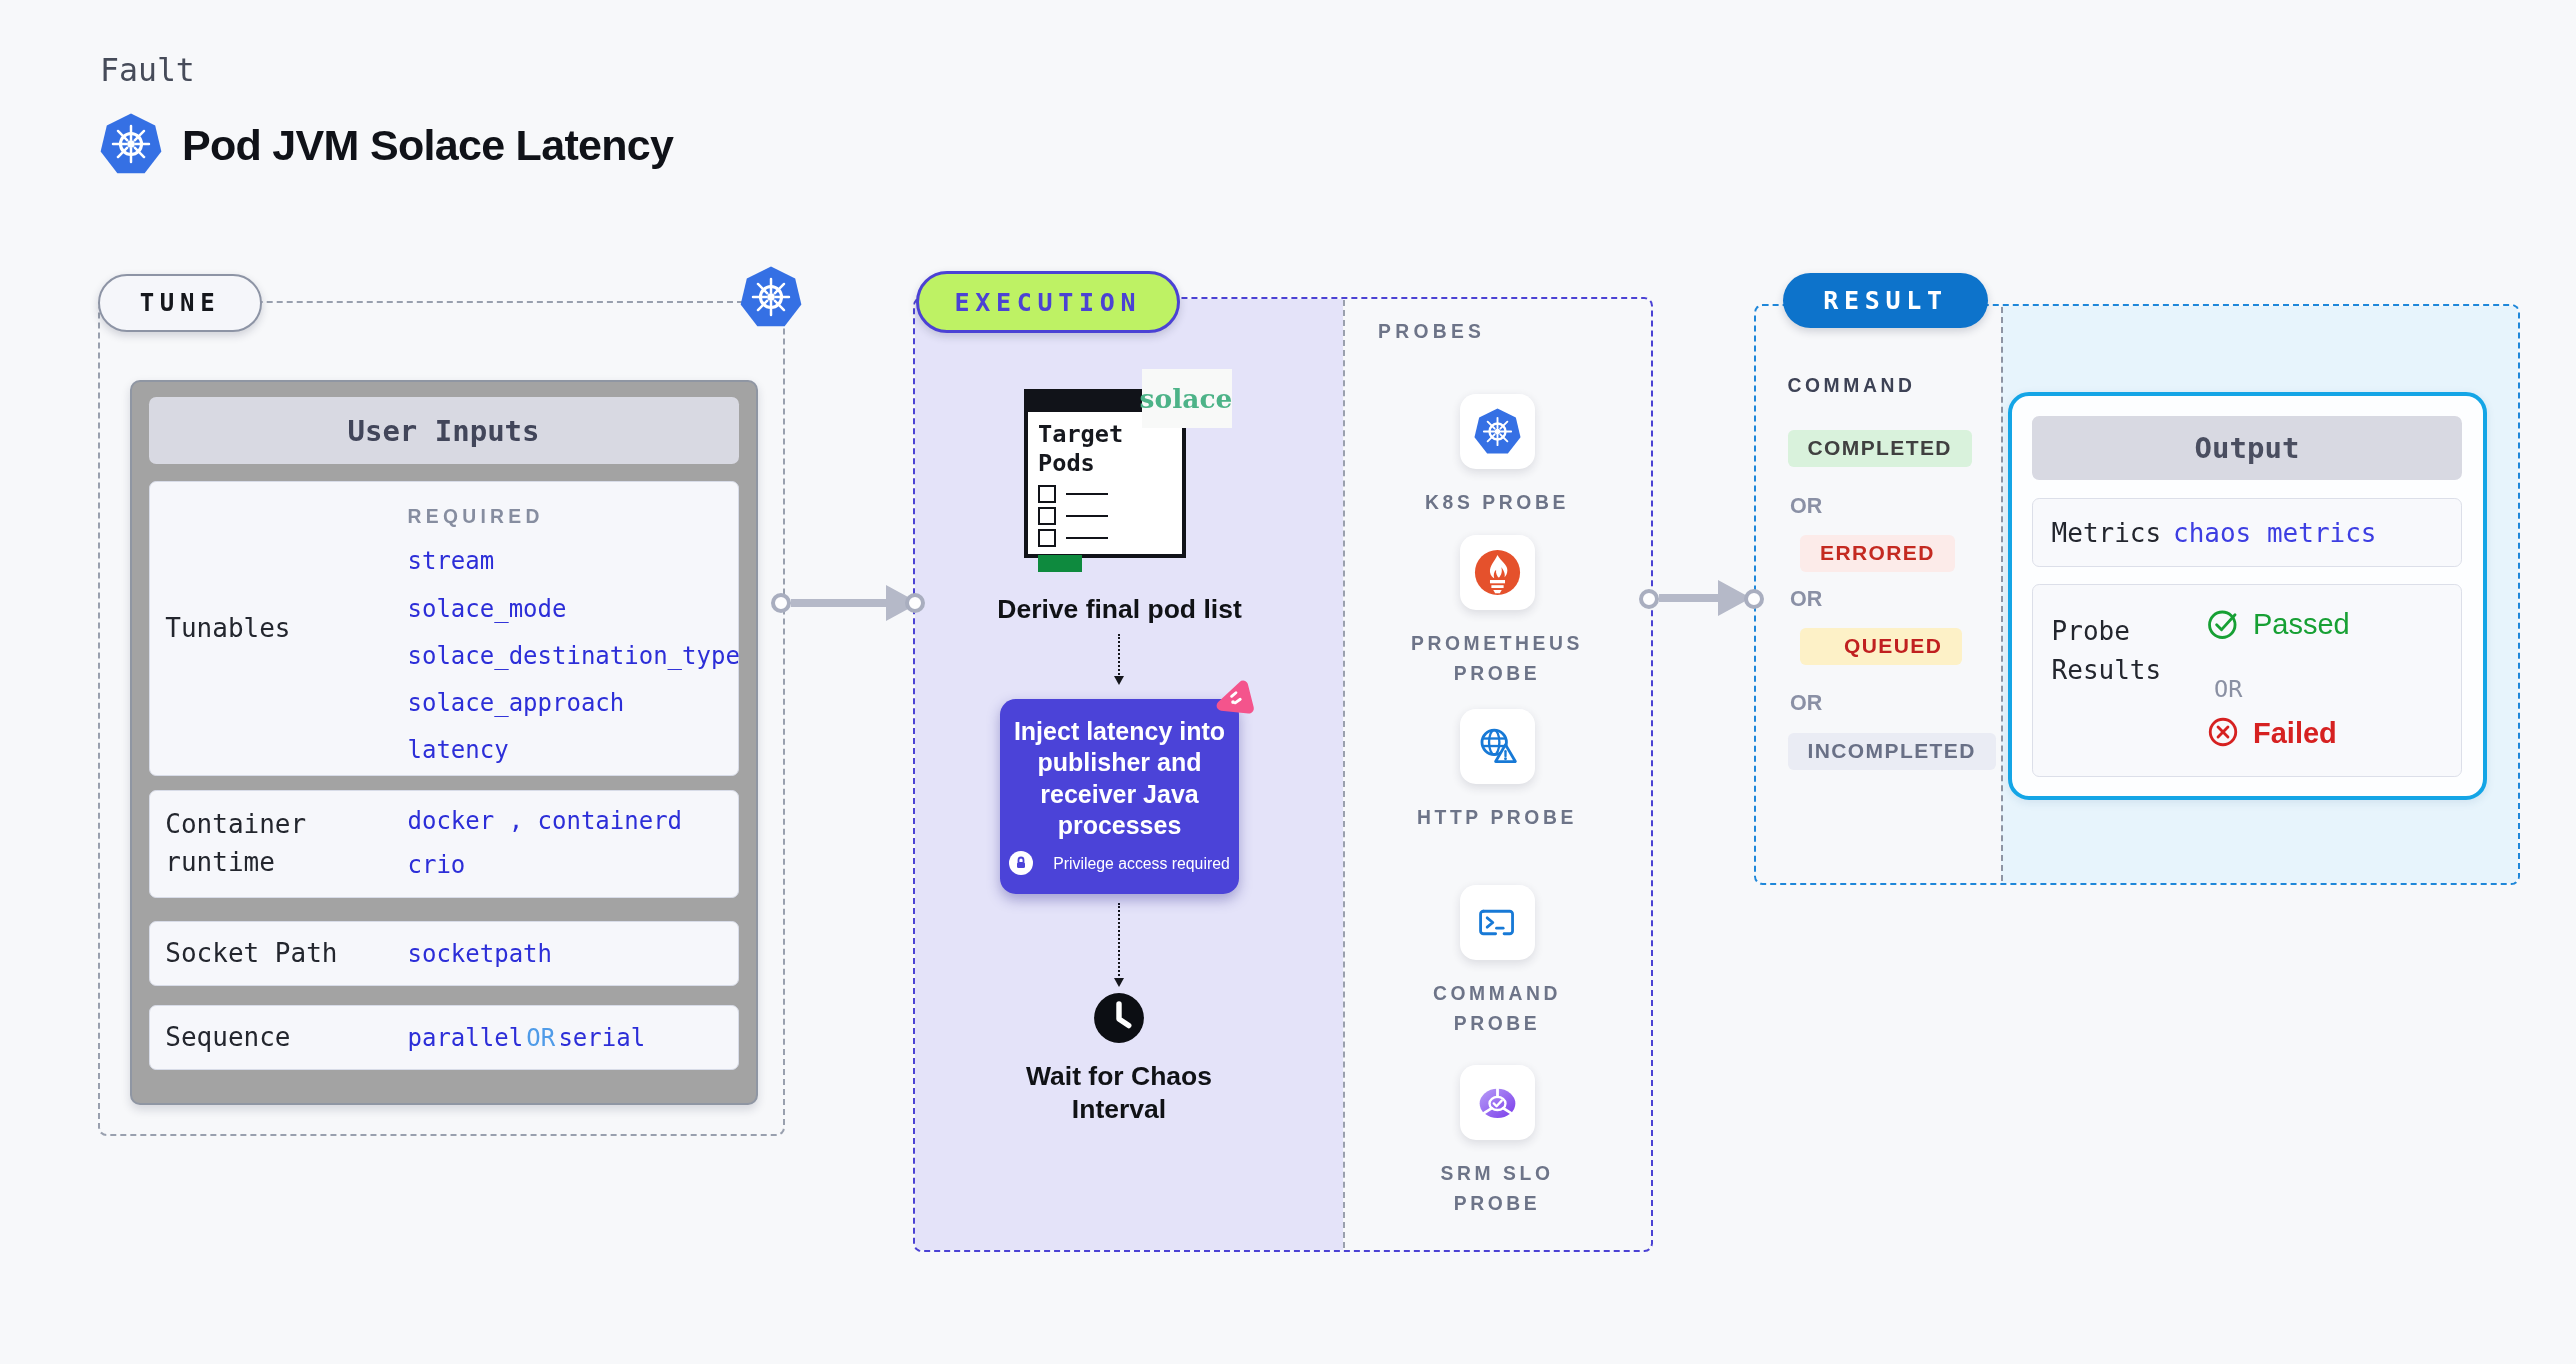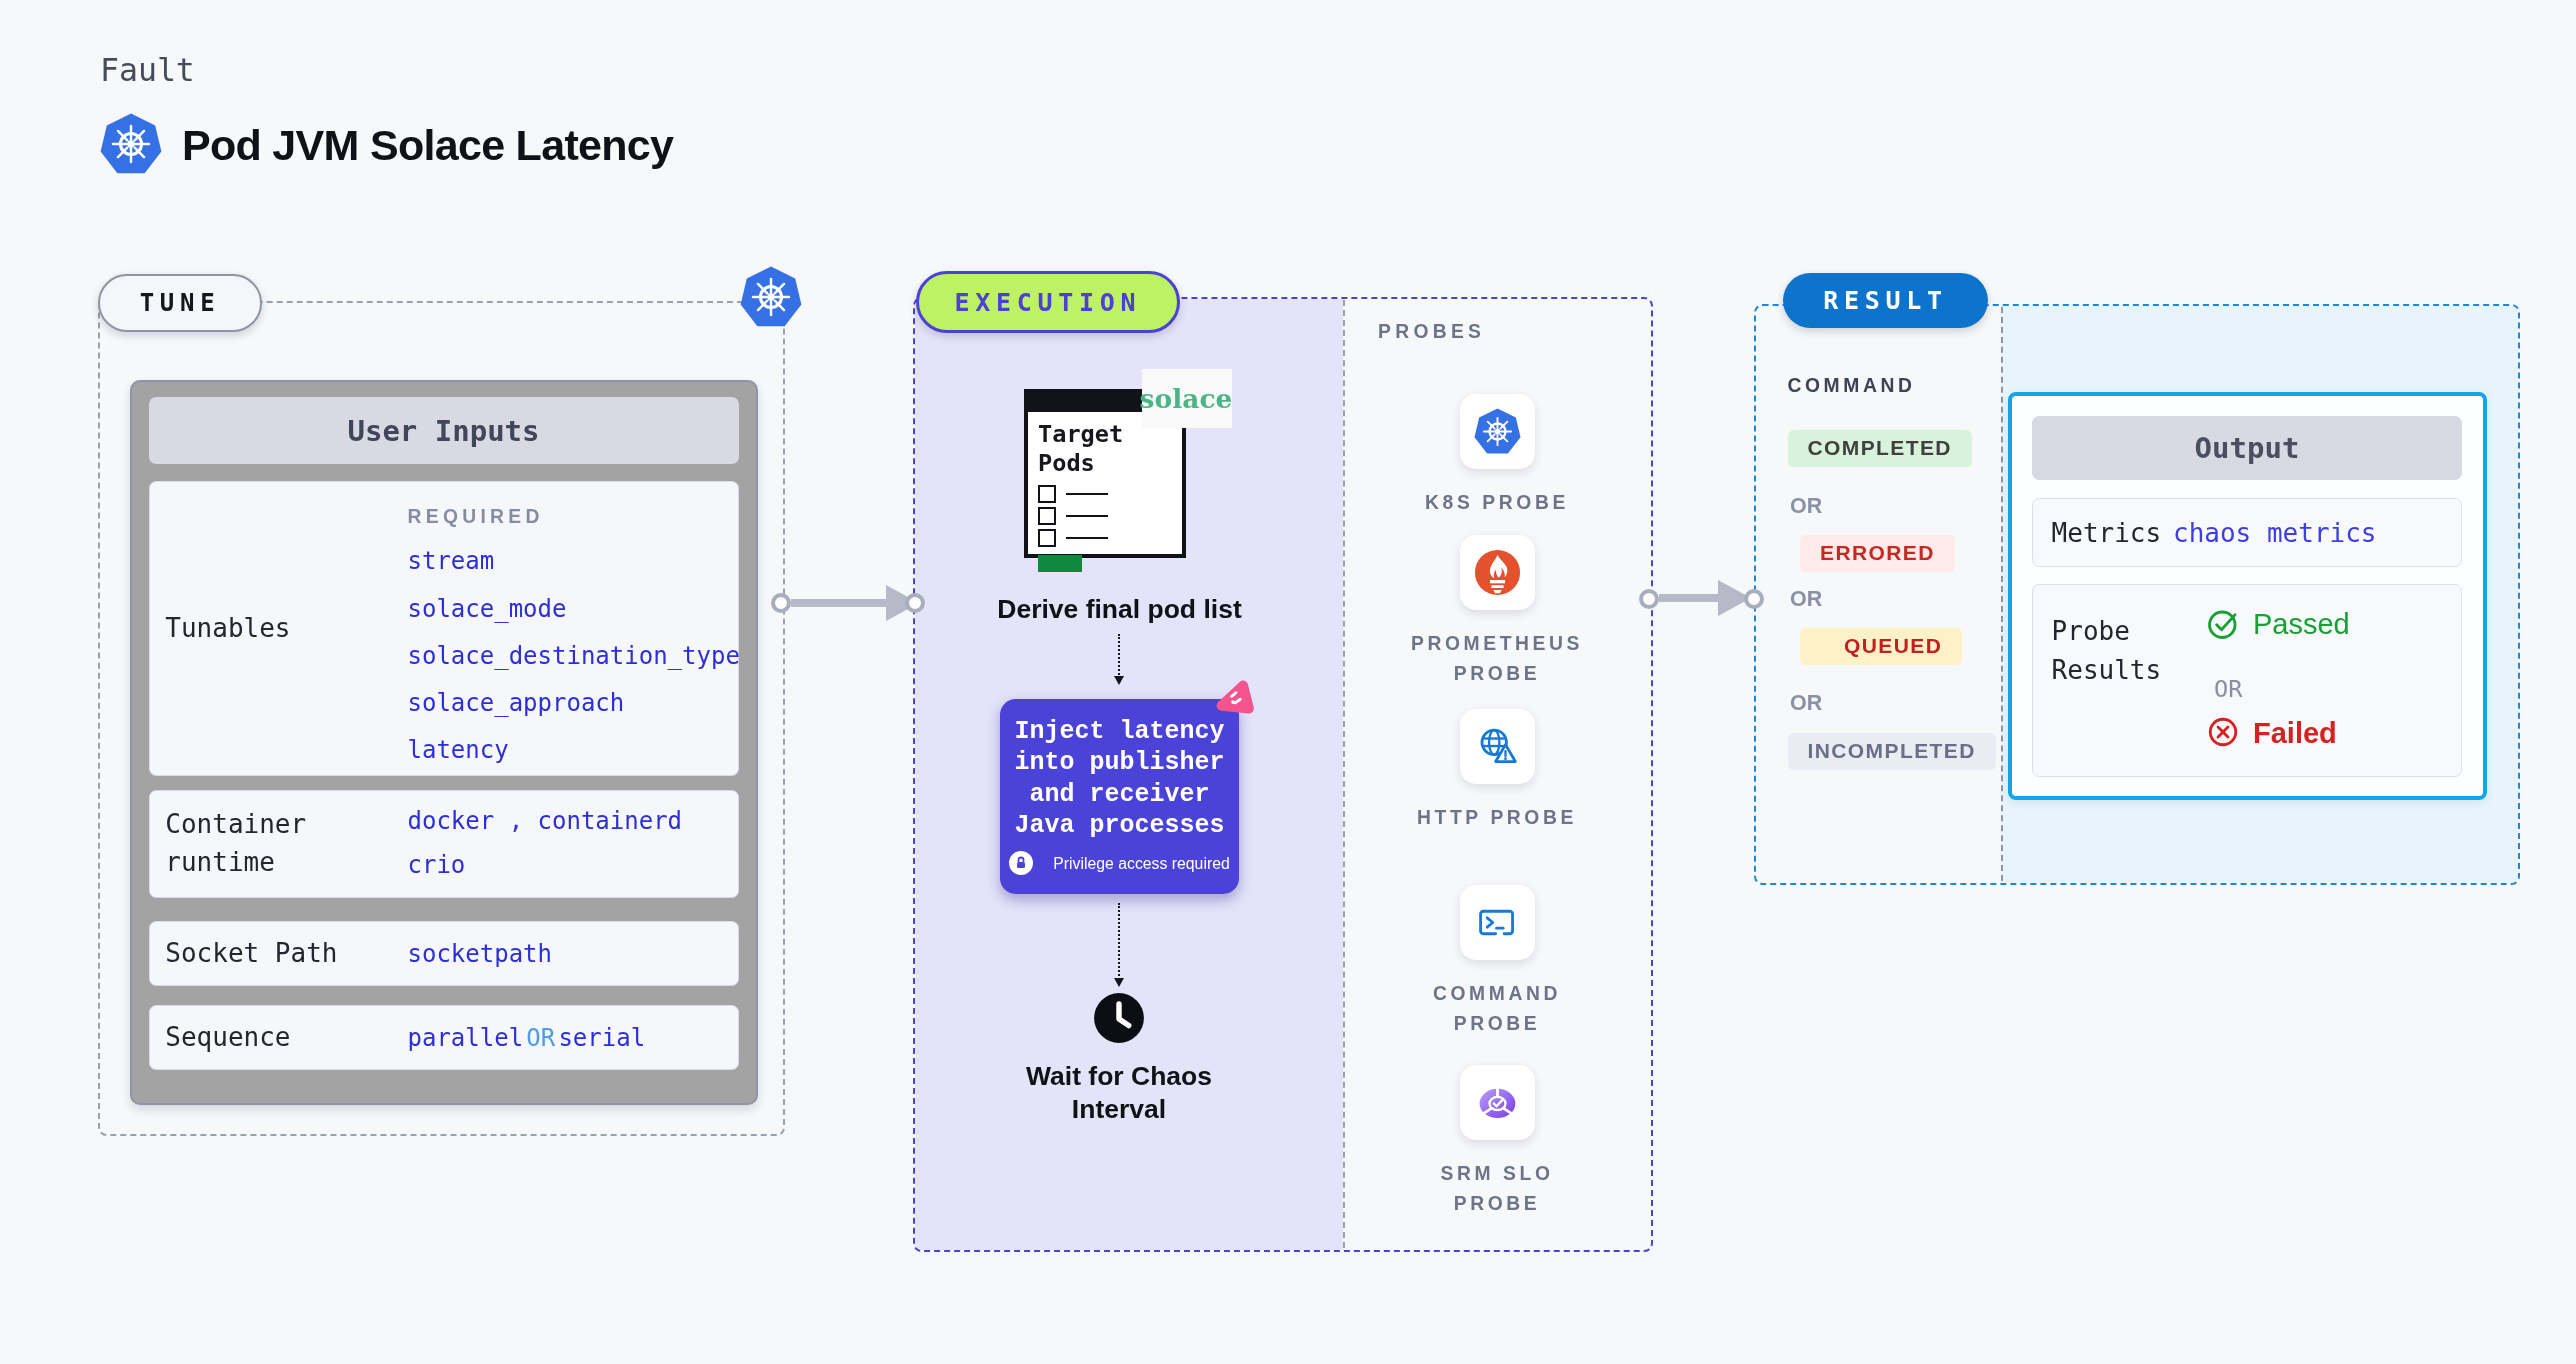--- a/index.html
+++ b/index.html
@@ -47,21 +47,21 @@
   .chk-box{width:13.6px;height:13.6px;border:2.1px solid #111319;}
   .chk-line{width:42px;height:2.1px;background:#111319;}
   .green-bar{width:44px;height:17px;background:#0e8a3e;margin:8.6px 0 0 10px;}
   .solace-box{position:absolute;left:227px;top:70px;width:90px;height:59px;background:#f8f9f8;display:flex;align-items:center;justify-content:center;z-index:3;}
   .solace-text{font-family:"DejaVu Serif",serif;font-weight:700;font-size:26.5px;color:#4db388;}
   .solace-dot{display:inline-block;width:10.7px;height:10.7px;border-radius:50%;background:#4db388;margin-left:2.1px;}
   .flow-label{position:absolute;text-align:center;font-weight:700;color:#101216;font-size:26.5px;line-height:1.25;}
   .dotted-arrow{position:absolute;width:0;border-left:2.9px dotted #14161c;}
   .dotted-arrow .dhead{position:absolute;left:-6.4px;bottom:-7.2px;width:0;height:0;border-top:9.3px solid #14161c;border-left:5px solid transparent;border-right:5px solid transparent;}
   .inject-box{position:absolute;left:85px;top:400px;width:239px;height:195px;background:#4b43d8;border-radius:15.8px;box-shadow:0 5.7px 13px rgba(40,35,140,.35);display:flex;flex-direction:column;align-items:center;justify-content:center;z-index:2;}
-  .inject-text{color:#fff;font-weight:700;font-size:25px;line-height:1.25;text-align:center;width:215px;font-family:Liberation Mono, monospace;}
+  .inject-text{color:#fff;font-weight:700;font-size:25px;line-height:1.25;text-align:center;width:215px;}
   .priv-row{display:flex;align-items:center;gap:20px;margin-top:10px;}
   .priv-text{color:#fff;font-size:15.8px;font-weight:500;}
   .litmus-icon{position:absolute;left:298px;top:378px;width:43px;height:43px;z-index:4;}
   .clock-wrap{position:absolute;left:178px;top:693px;width:52px;height:52px;}
 
   
   .probes-col{position:absolute;left:428px;top:0;width:307px;height:100%;}
   .probes-title{position:absolute;left:35px;top:21.5px;font-size:19.3px;font-weight:700;letter-spacing:4.3px;color:#6d7488;}
   .probe-item{position:absolute;left:61px;width:186px;display:flex;flex-direction:column;align-items:center;}
   .probe-card{width:75px;height:75px;background:#ffffff;border-radius:15.8px;box-shadow:0 3.6px 10px rgba(30,35,60,.12);display:flex;align-items:center;justify-content:center;}
@@ -71,21 +71,21 @@
   .result-outer{left:1754px;top:304px;width:762px;height:577px;border:2.1px dashed #1f87d9;border-radius:8.6px;}
   .result-blue{position:absolute;left:245px;top:0;width:517px;height:100%;background:#e7f4fc;border-radius:0 7.2px 7.2px 0;}
   .result-sep{position:absolute;left:245px;top:1.4px;height:calc(100% - 2.9px);border-left:2.1px dashed #8e95a4;}
   .status-title{position:absolute;left:31.5px;top:69px;font-size:19.3px;font-weight:700;letter-spacing:3.6px;color:#3d4255;}
   .badge{position:absolute;left:31.5px;display:inline-flex;align-items:center;padding:6.4px 20px;border-radius:5.7px;font-size:21px;font-weight:700;letter-spacing:1.4px;}
   .b-completed{background:#d9f2dc;color:#404040;}
   .b-errored{background:#fcebe9;color:#c42a21;}
   .b-queued{background:#fdf1c7;color:#c02020;}
   .b-incompleted{background:#eaecf4;color:#697086;}
   .or-status{position:absolute;left:34px;font-size:21.5px;font-weight:700;color:#8a90a5;}
-  .output-box{position:absolute;left:252px;top:86px;width:479px;height:408px;background:#fdfeff;border:4.3px solid #14a5e6;border-radius:8px;box-sizing:border-box;box-shadow:0 2.9px 8.6px rgba(30,90,140,.10);}
+  .output-box{position:absolute;left:252px;top:86px;width:479px;height:408px;background:#fdfeff;border:4.3px solid #14a5e6;border-radius:21px;box-sizing:border-box;box-shadow:0 2.9px 8.6px rgba(30,90,140,.10);}
   .out-header{position:absolute;left:20px;top:20px;width:430px;height:64px;background:#d8d9e2;border-radius:7.2px;display:flex;align-items:center;justify-content:center;font-family:"DejaVu Sans Mono",monospace;font-size:29px;font-weight:700;color:#4a4e60;}
   .out-row{position:absolute;left:20px;width:430px;background:#f8f9fc;border:1.4px solid #dcdfe9;border-radius:7.2px;box-sizing:border-box;}
   .out-label{position:absolute;left:18.6px;font-family:"DejaVu Sans Mono",monospace;font-size:26px;color:#23262e;line-height:1.5;}
   .out-val{position:absolute;left:140px;font-family:"DejaVu Sans Mono",monospace;font-size:26px;color:#3d3ee2;}
   .pr-line{position:absolute;left:173px;display:flex;align-items:center;gap:13px;}
   .pr-text-pass{font-size:29px;font-weight:400;color:#17a034;}
   .pr-text-fail{font-size:29px;font-weight:700;color:#d62121;}
   .pr-or{position:absolute;left:181px;font-family:"DejaVu Sans Mono",monospace;font-size:23.6px;color:#8a90a3;}
 </style>
 </head>

